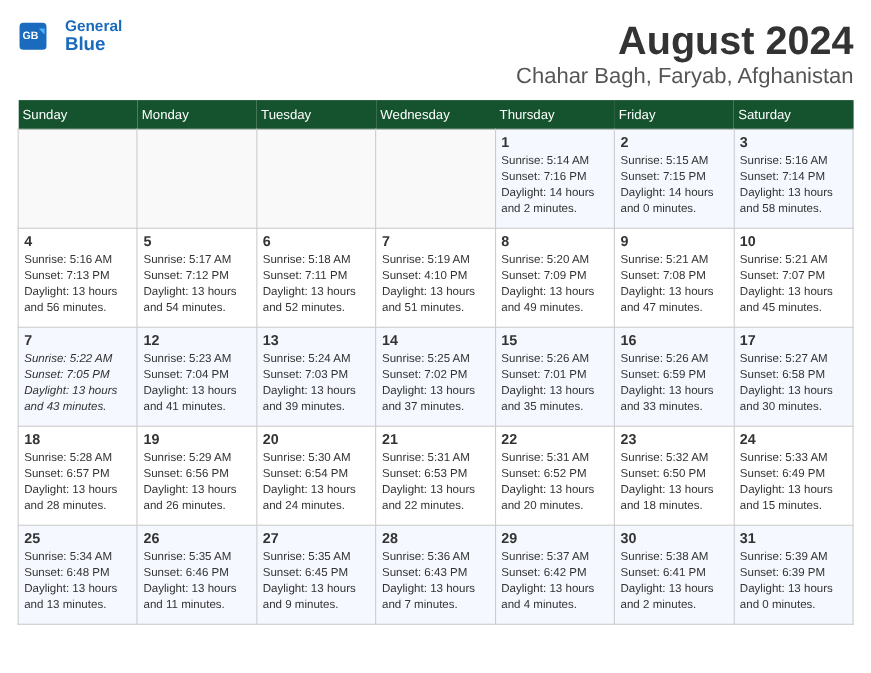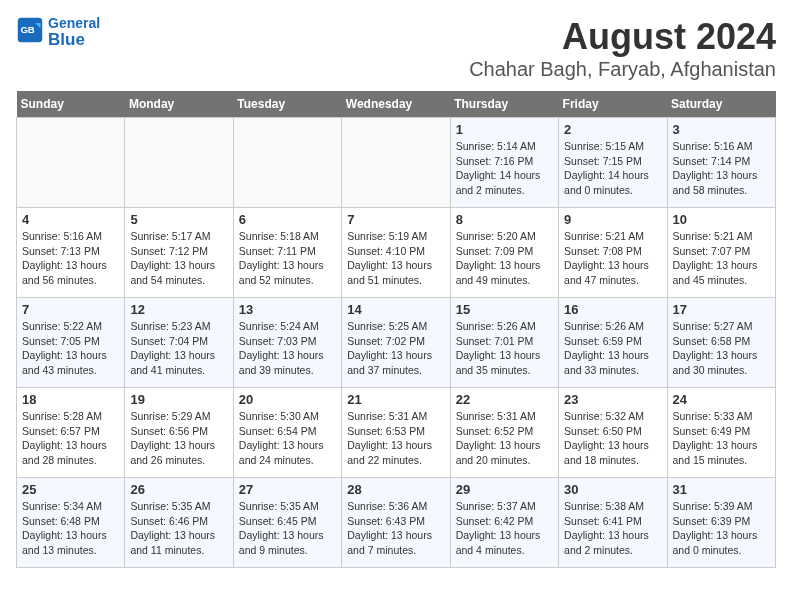--- a/index.html
+++ b/index.html
@@ -11,22 +11,22 @@
       padding: 16px;
     }
     .header {
       display: flex;
       align-items: flex-start;
       justify-content: space-between;
       margin-bottom: 10px;
     }
     .logo {
       display: flex;
-      align-items: flex-start;
-      gap: 4px;
+      align-items: center;
+      gap: 15px;
     }
     .logo-icon {
       width: 28px;
       height: 28px;
     }
     .title-section {
       text-align: right;
     }
     .main-title {
       font-size: 36px;
@@ -36,26 +36,26 @@
     .subtitle {
       font-size: 20px;
       color: #555;
     }
     table {
       width: 100%;
       border-collapse: collapse;
       font-size: 11px;
     }
     th {
-      background: #737373;
+      background: #14532d;
       color: #fff;
       padding: 6px 4px;
       text-align: left;
       font-size: 12px;
-      font-weight: bold;
+      font-weight: normal;
     }
     td {
       border: 1px solid #ccc;
       vertical-align: top;
       padding: 4px 5px;
       color: #333;
       height: 90px;
       width: calc(100% / 7);
     }
     tr:nth-child(odd) td {
@@ -187,21 +187,21 @@
           <span class="day-num">10</span>
           <div class="cell-text" style="white-space: pre-line;">Sunrise: 5:21 AM
 Sunset: 7:07 PM
 Daylight: 13 hours
 and 45 minutes.</div>
         </td>
       </tr>
       <tr>
         <td>
           <span class="day-num">7</span>
-          <div class="cell-text" style="white-space: pre-line;">Sunrise: 5:22 AM
+          <div class="cell-text" style="white-space: pre-line; font-style: italic;">Sunrise: 5:22 AM
 Sunset: 7:05 PM
 Daylight: 13 hours
 and 43 minutes.</div>
         </td>
         <td>
           <span class="day-num">12</span>
           <div class="cell-text" style="white-space: pre-line;">Sunrise: 5:23 AM
 Sunset: 7:04 PM
 Daylight: 13 hours
 and 41 minutes.</div>

